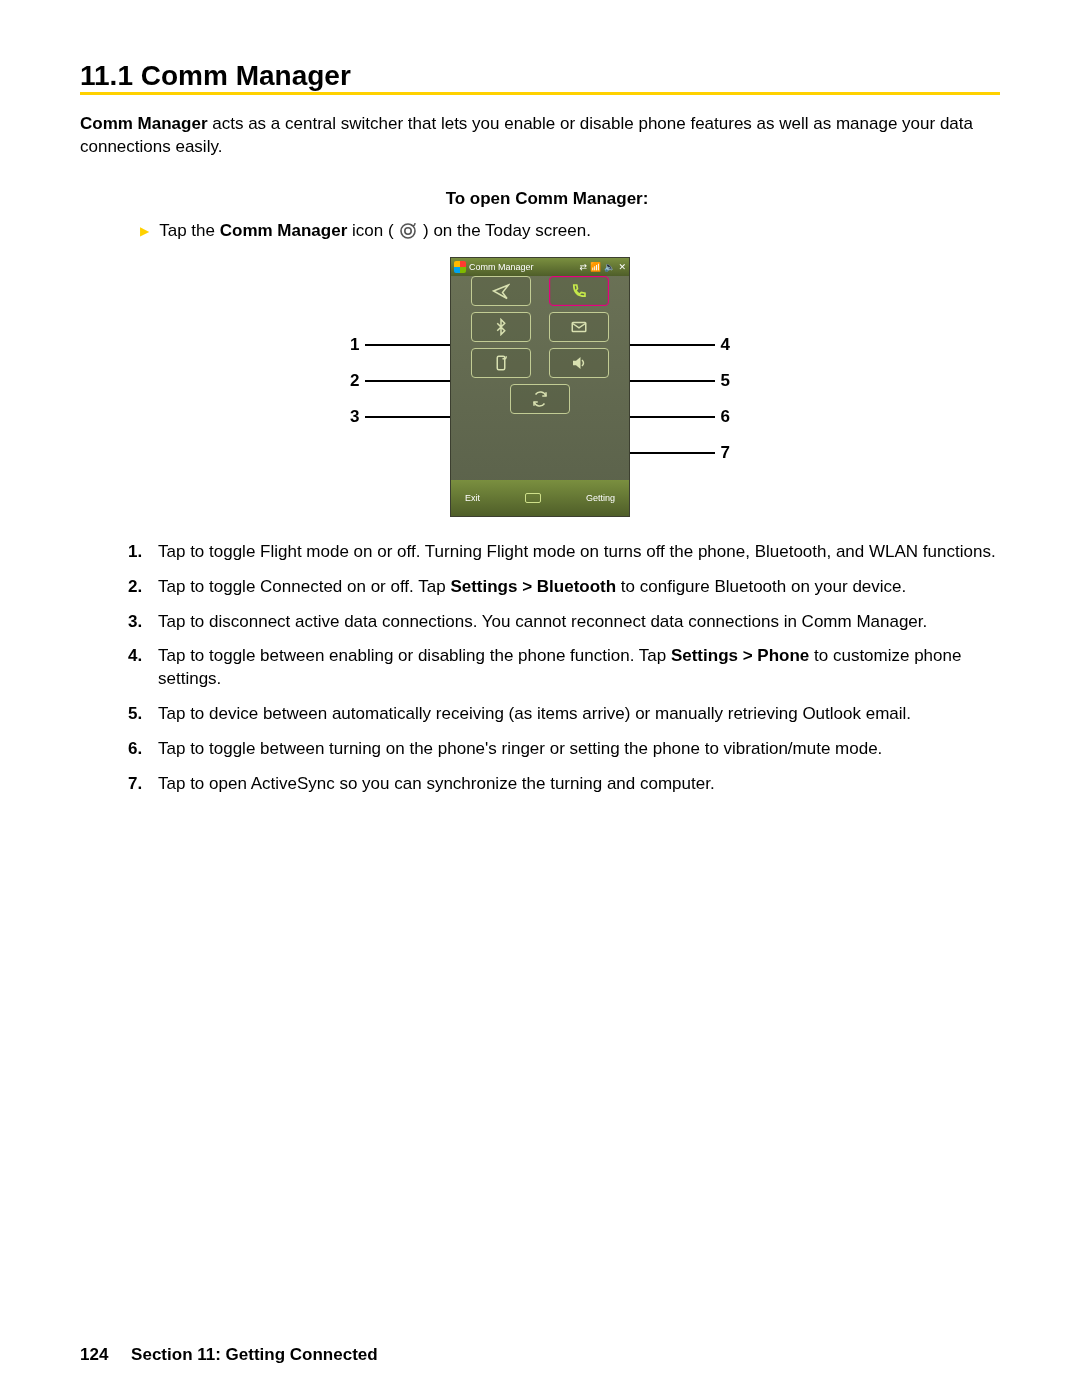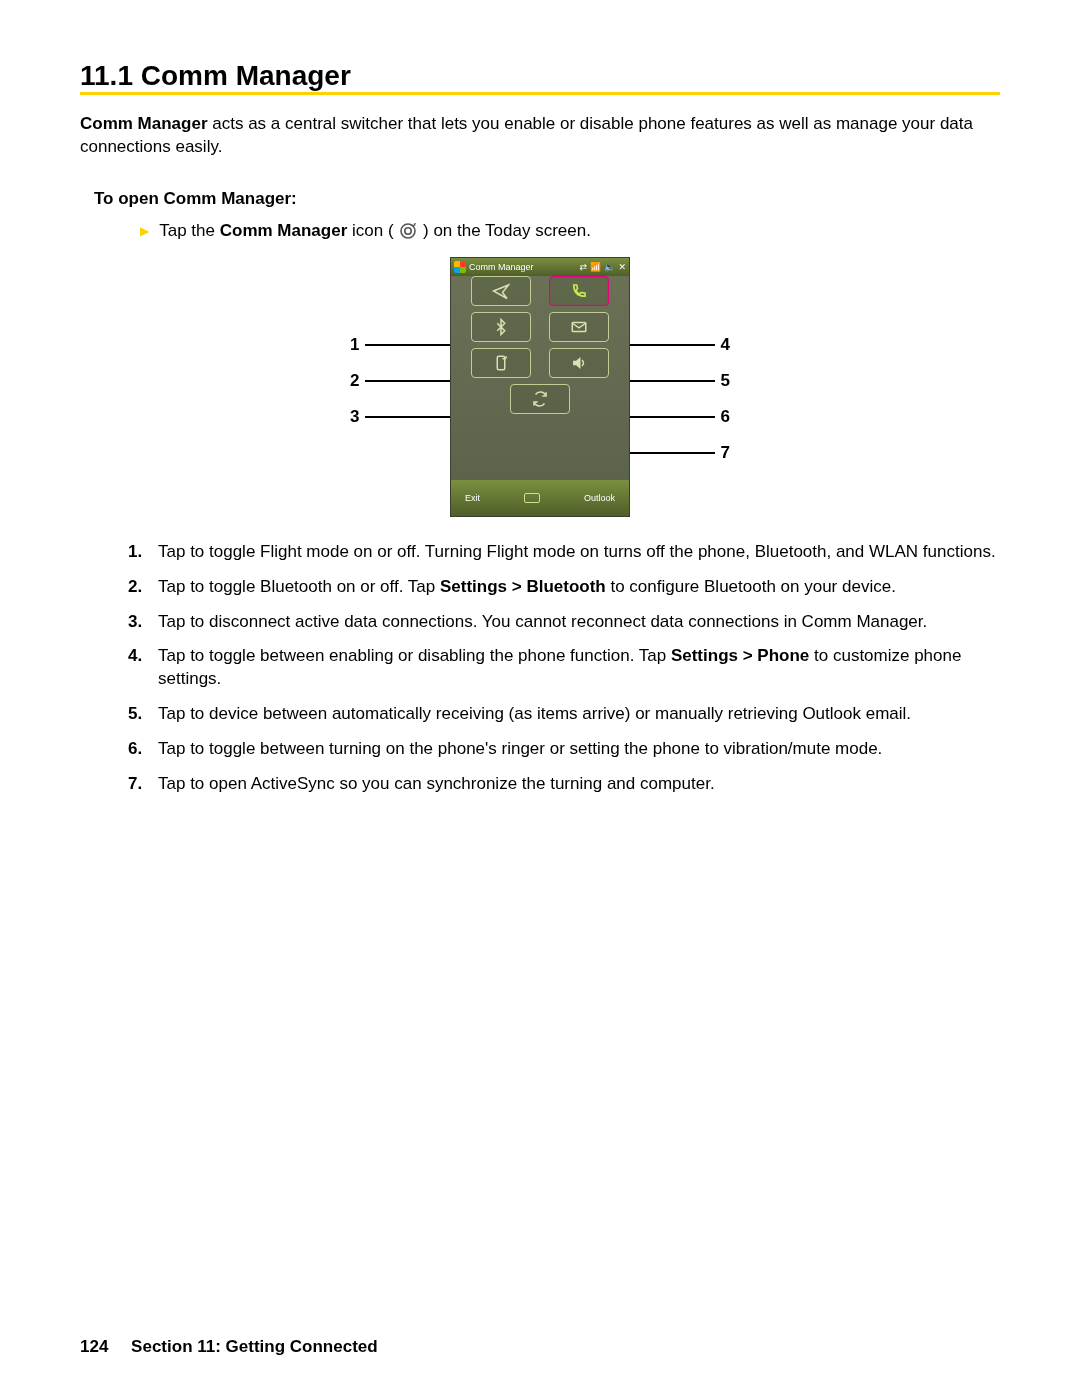--- a/index.html
+++ b/index.html
@@ -13,21 +13,21 @@
     position: relative;
     padding: 60px 80px 40px 80px;
   }
   h1.section-title {
     font-size: 28px;
     font-weight: bold;
     border-bottom: 3px solid #ffd100;
     margin-bottom: 18px;
   }
   .intro { line-height: 1.35; margin-bottom: 30px; }
-  .subhead { font-weight: bold; margin-bottom: 10px; margin-top: 20px; margin-left: 14px; }
+  .subhead { font-weight: bold; margin-bottom: 10px; margin-top: 20px; margin-left: 14px; text-align: center; }
   .bullet-row { margin-left: 60px; display:flex; align-items:center; gap:10px; margin-bottom:14px;}
   .play-icon { color:#ffd100; font-size:12px; }
   .bullet-text { line-height:1.4; }
   .cm-icon {
     display:inline-flex; align-items:center; justify-content:center;
     width:20px; height:20px; vertical-align:middle;
   }
   .figure-wrap {
     position:relative;
     width:380px;
@@ -125,21 +125,21 @@
   }
   ol.desc li::before {
     content: counter(item) ".";
     position:absolute; left:0;
     font-weight:bold;
   }
   .bold { font-weight:bold; }
 
   .footer {
     position:absolute;
-    left:80px; bottom:40px;
+    left:80px; bottom:32px;
     font-weight:bold;
     font-size:17px;
   }
   .footer .pg { margin-right:18px; }
 </style>
 </head>
 <body>
 
 <h1 class="section-title">11.1  Comm Manager</h1>
 
@@ -248,28 +248,28 @@
       <div class="btn center">
         <svg viewBox="0 0 24 24" fill="none" stroke="#d8e0b0" stroke-width="2">
             <path d="M20 8 A8 8 0 0 0 6 6 M4 16 A8 8 0 0 0 18 18"></path>
             <path d="M20 3 V8 H15 M4 21 V16 H9"></path>
           </svg>
       </div>
     </div>
     <div class="softbar">
       <span>Exit</span>
       <span class="kbd"></span>
-      <span>Outlook</span>
+      <span>Getting</span>
     </div>
   </div>
 </div>
 
 <ol class="desc">
   <li><span>Tap to toggle Flight mode on or off. Turning Flight mode on turns off the phone, Bluetooth, and WLAN functions.</span></li>
-  <li><span>Tap to toggle Bluetooth on or off. Tap </span><span class="bold">Settings &gt; Bluetooth</span><span> to configure Bluetooth on your device.</span></li>
+  <li><span>Tap to toggle Connected on or off. Tap </span><span class="bold">Settings &gt; Bluetooth</span><span> to configure Bluetooth on your device.</span></li>
   <li><span>Tap to disconnect active data connections. You cannot reconnect data connections in Comm Manager.</span></li>
   <li><span>Tap to toggle between enabling or disabling the phone function. Tap </span><span class="bold">Settings &gt; Phone</span><span> to customize phone settings.</span></li>
   <li><span>Tap to device between automatically receiving (as items arrive) or manually retrieving Outlook email.</span></li>
   <li><span>Tap to toggle between turning on the phone's ringer or setting the phone to vibration/mute mode.</span></li>
   <li><span>Tap to open ActiveSync so you can synchronize the turning and computer.</span></li>
 </ol>
 
 <div class="footer">
   <span class="pg">124</span>
   <span>Section 11: Getting Connected</span>

